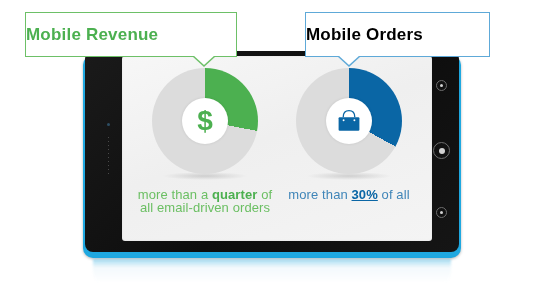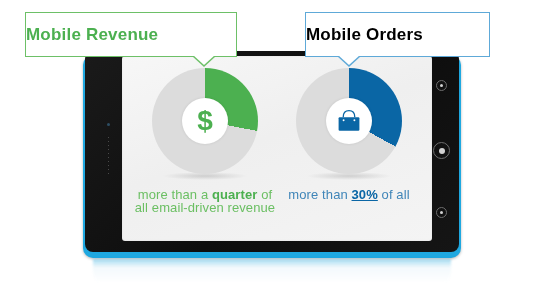--- a/index.html
+++ b/index.html
@@ -261,21 +261,21 @@
           <div class="metric" id="metric-revenue">
             <div class="donut-wrap">
               <div class="donut-shadow"></div>
               <div class="donut" id="donut-revenue" style="background: conic-gradient(rgb(76, 176, 80) 0deg, rgb(76, 176, 80) 100.8deg, rgb(220, 220, 220) 100.8deg, rgb(220, 220, 220) 360deg);"></div>
               <div class="donut-hub">
                 <span class="hub-dollar">$</span>
               </div>
             </div>
             <div class="caption" id="caption-revenue">
               <span>more than a </span><span class="em">quarter</span><span> of</span><br>
-              <span>all email-driven revenue</span>
+              <span>all email-driven orders</span>
             </div>
           </div>
 
           <div class="metric" id="metric-orders">
             <div class="donut-wrap">
               <div class="donut-shadow"></div>
               <div class="donut" id="donut-orders" style="background: conic-gradient(rgb(10, 102, 165) 0deg, rgb(10, 102, 165) 118.8deg, rgb(220, 220, 220) 118.8deg, rgb(220, 220, 220) 360deg);"></div>
               <div class="donut-hub">
                 <svg width="26" height="24" viewBox="0 0 26 24">
                   <path d="M7.2 8.2 C7.2 3.6 10 1.6 13 1.6 C16 1.6 18.8 3.6 18.8 8.2" fill="none" stroke="#0a66a5" stroke-width="1.3"></path>

